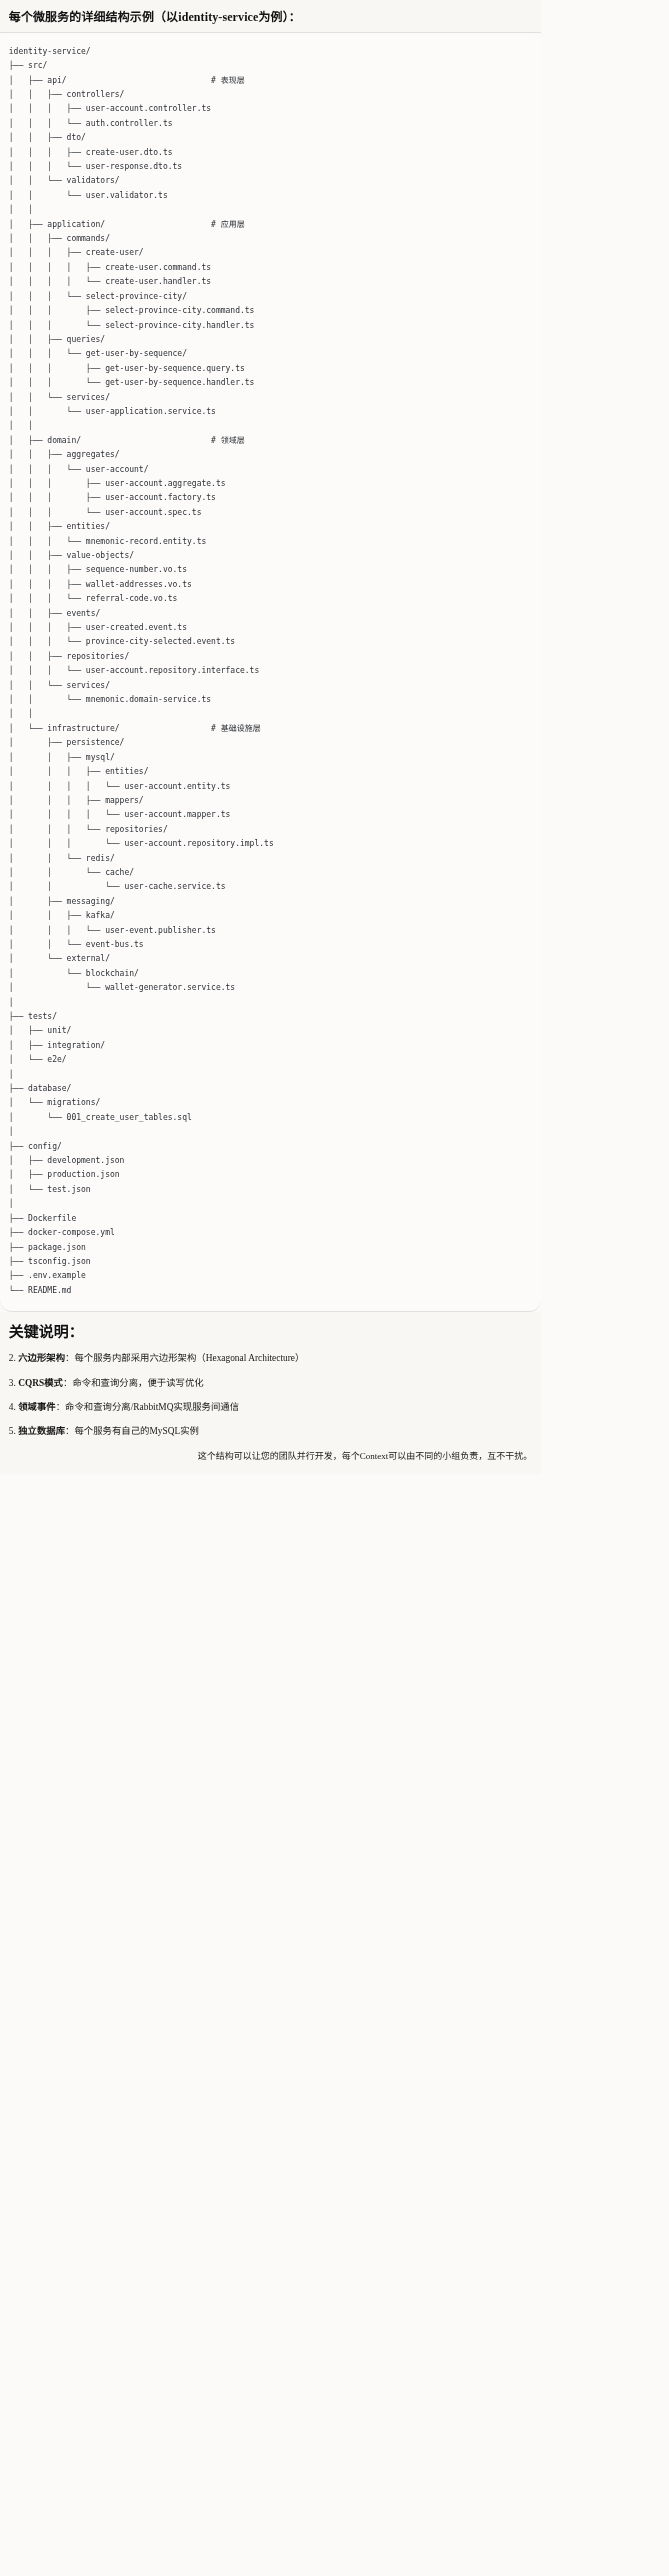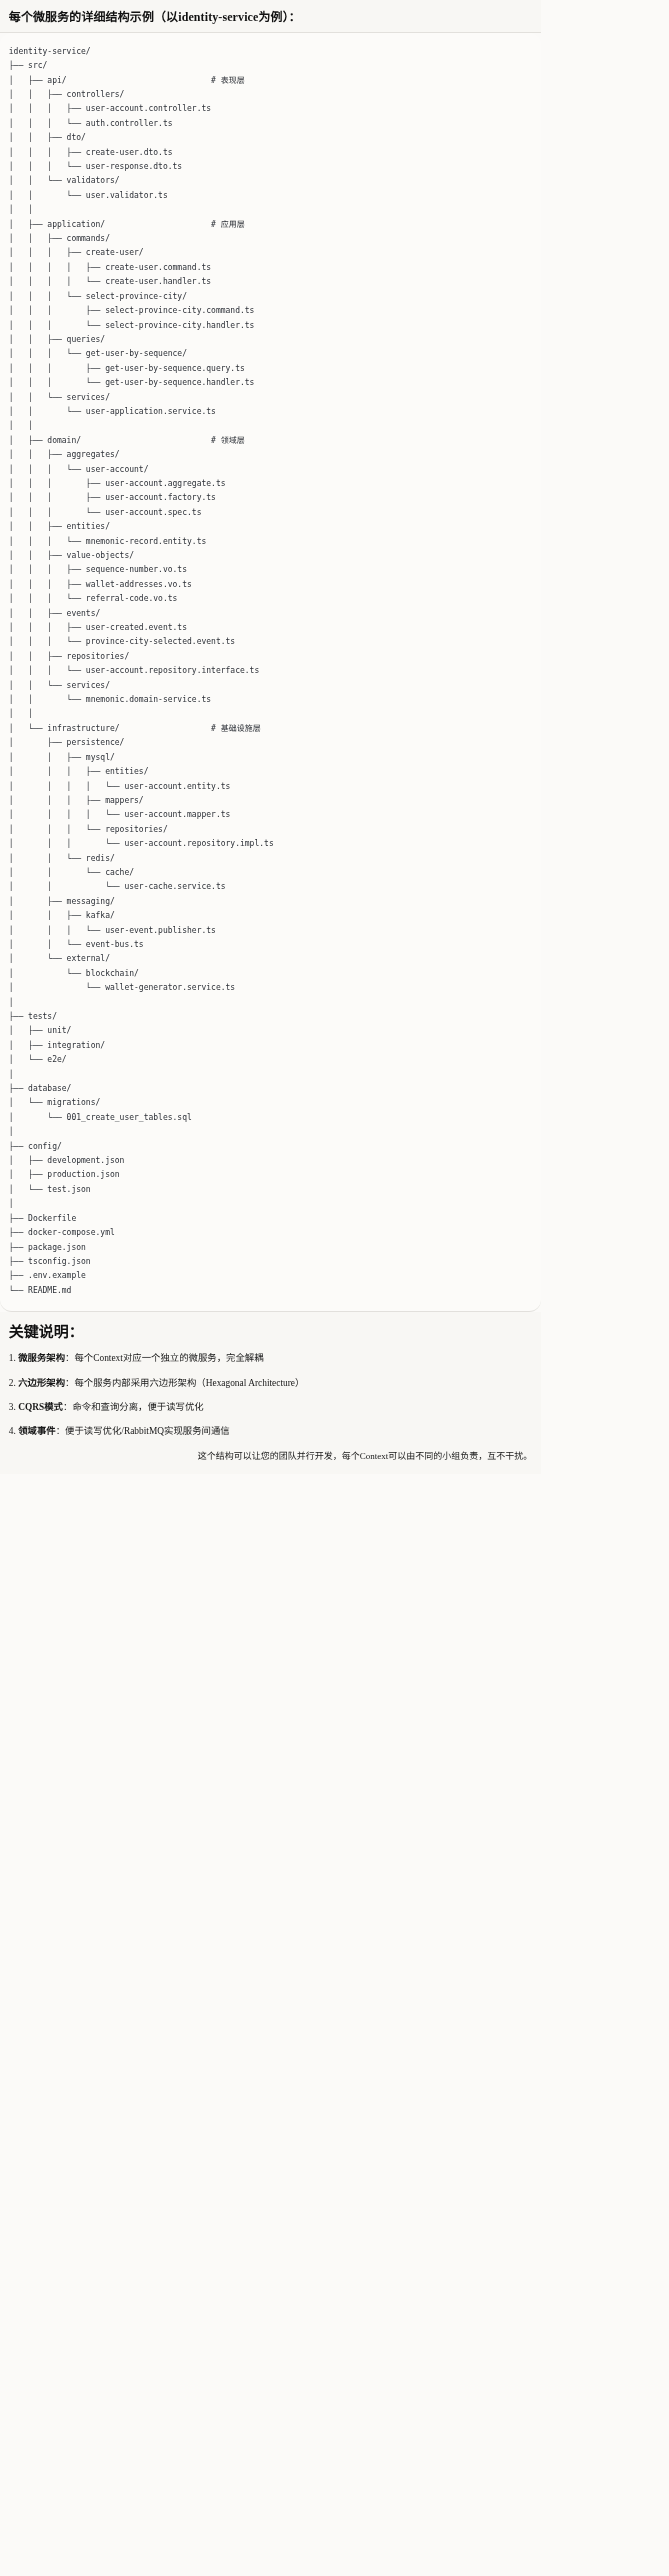--- a/index.html
+++ b/index.html
@@ -183,33 +183,33 @@
 ├── package.json
 ├── tsconfig.json
 ├── .env.example
 └── README.md</pre>
   </div>
 
   <div class="notes-block">
     <h2 class="notes-title">关键说明：</h2>
     <ol class="notes">
       <li>
-        <span class="num">1.</span>
-        <span class="lead">微服务架构</span><span class="sep">：</span><span class="body">每个Context对应一个独立的微服务，完全解耦</span>
-      </li>
-      <li>
         <span class="num">2.</span>
         <span class="lead">六边形架构</span><span class="sep">：</span><span class="body">每个服务内部采用六边形架构（Hexagonal Architecture）</span>
       </li>
       <li>
         <span class="num">3.</span>
         <span class="lead">CQRS模式</span><span class="sep">：</span><span class="body">命令和查询分离，便于读写优化</span>
       </li>
       <li>
         <span class="num">4.</span>
-        <span class="lead">领域事件</span><span class="sep">：</span><span class="body">便于读写优化/RabbitMQ实现服务间通信</span>
+        <span class="lead">领域事件</span><span class="sep">：</span><span class="body">命令和查询分离/RabbitMQ实现服务间通信</span>
+      </li>
+      <li>
+        <span class="num">5.</span>
+        <span class="lead">独立数据库</span><span class="sep">：</span><span class="body">每个服务有自己的MySQL实例</span>
       </li>
     </ol>
     <p class="closing">这个结构可以让您的团队并行开发，每个Context可以由不同的小组负责，互不干扰。</p>
   </div>
 
 </div>
 
 
 </body></html>

